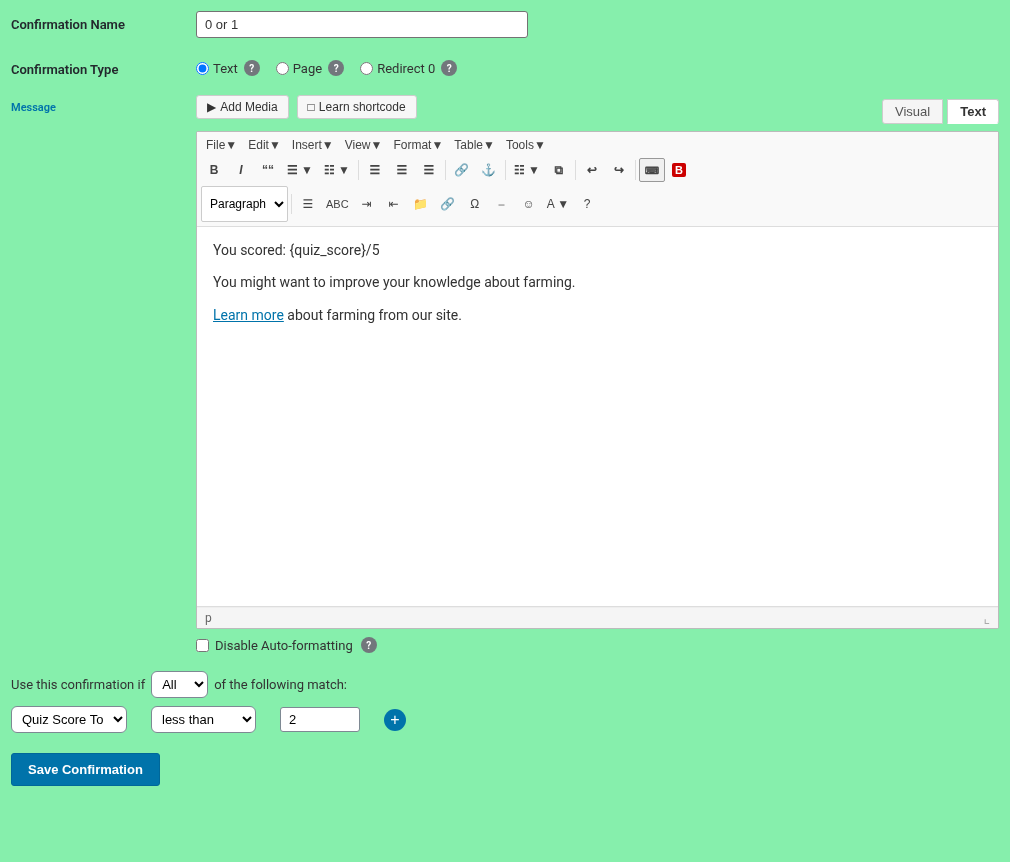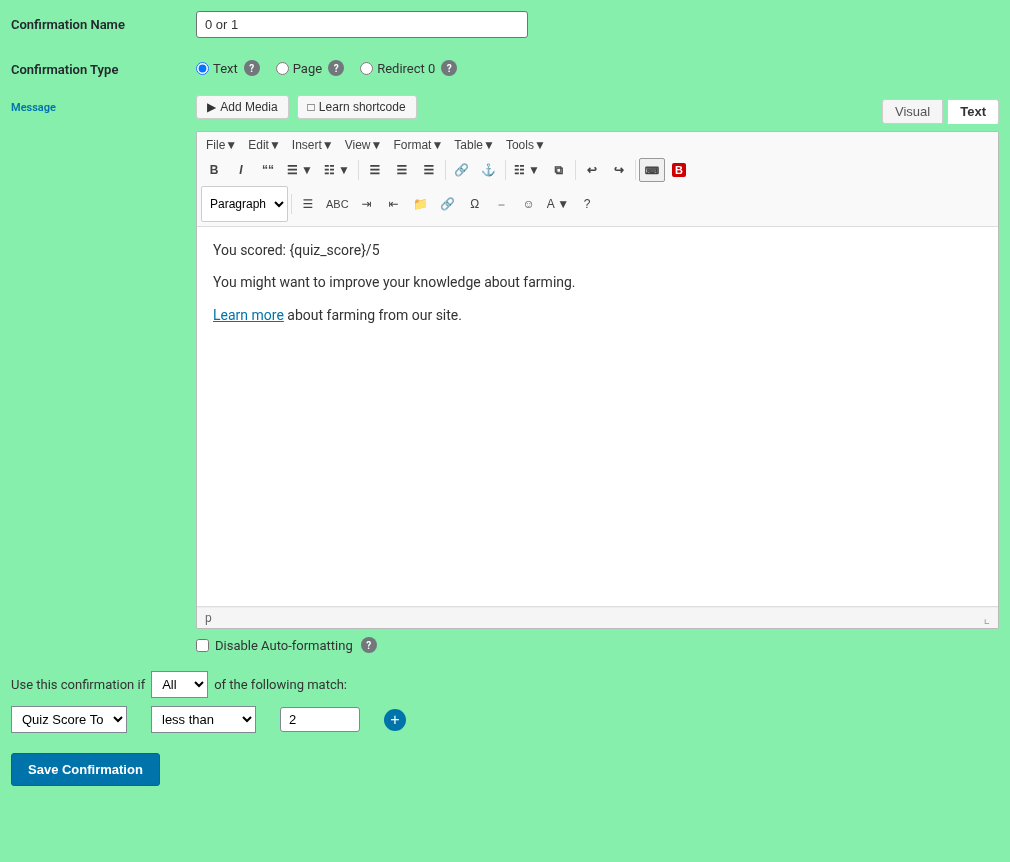--- a/index.html
+++ b/index.html
@@ -199,21 +199,21 @@
       display: flex;
       align-items: center;
       gap: 6px;
       margin-bottom: 8px;
       font-size: 13px;
       flex-wrap: wrap;
     }
     .conditional-select {
       padding: 4px 6px;
       border: 1px solid #7e8993;
-      border-radius: 0;
+      border-radius: 6px;
       font-size: 13px;
       background: #fff;
       cursor: pointer;
     }
     .conditional-logic-row {
       display: flex;
       align-items: center;
       gap: 24px;
       margin-top: 4px;
     }

